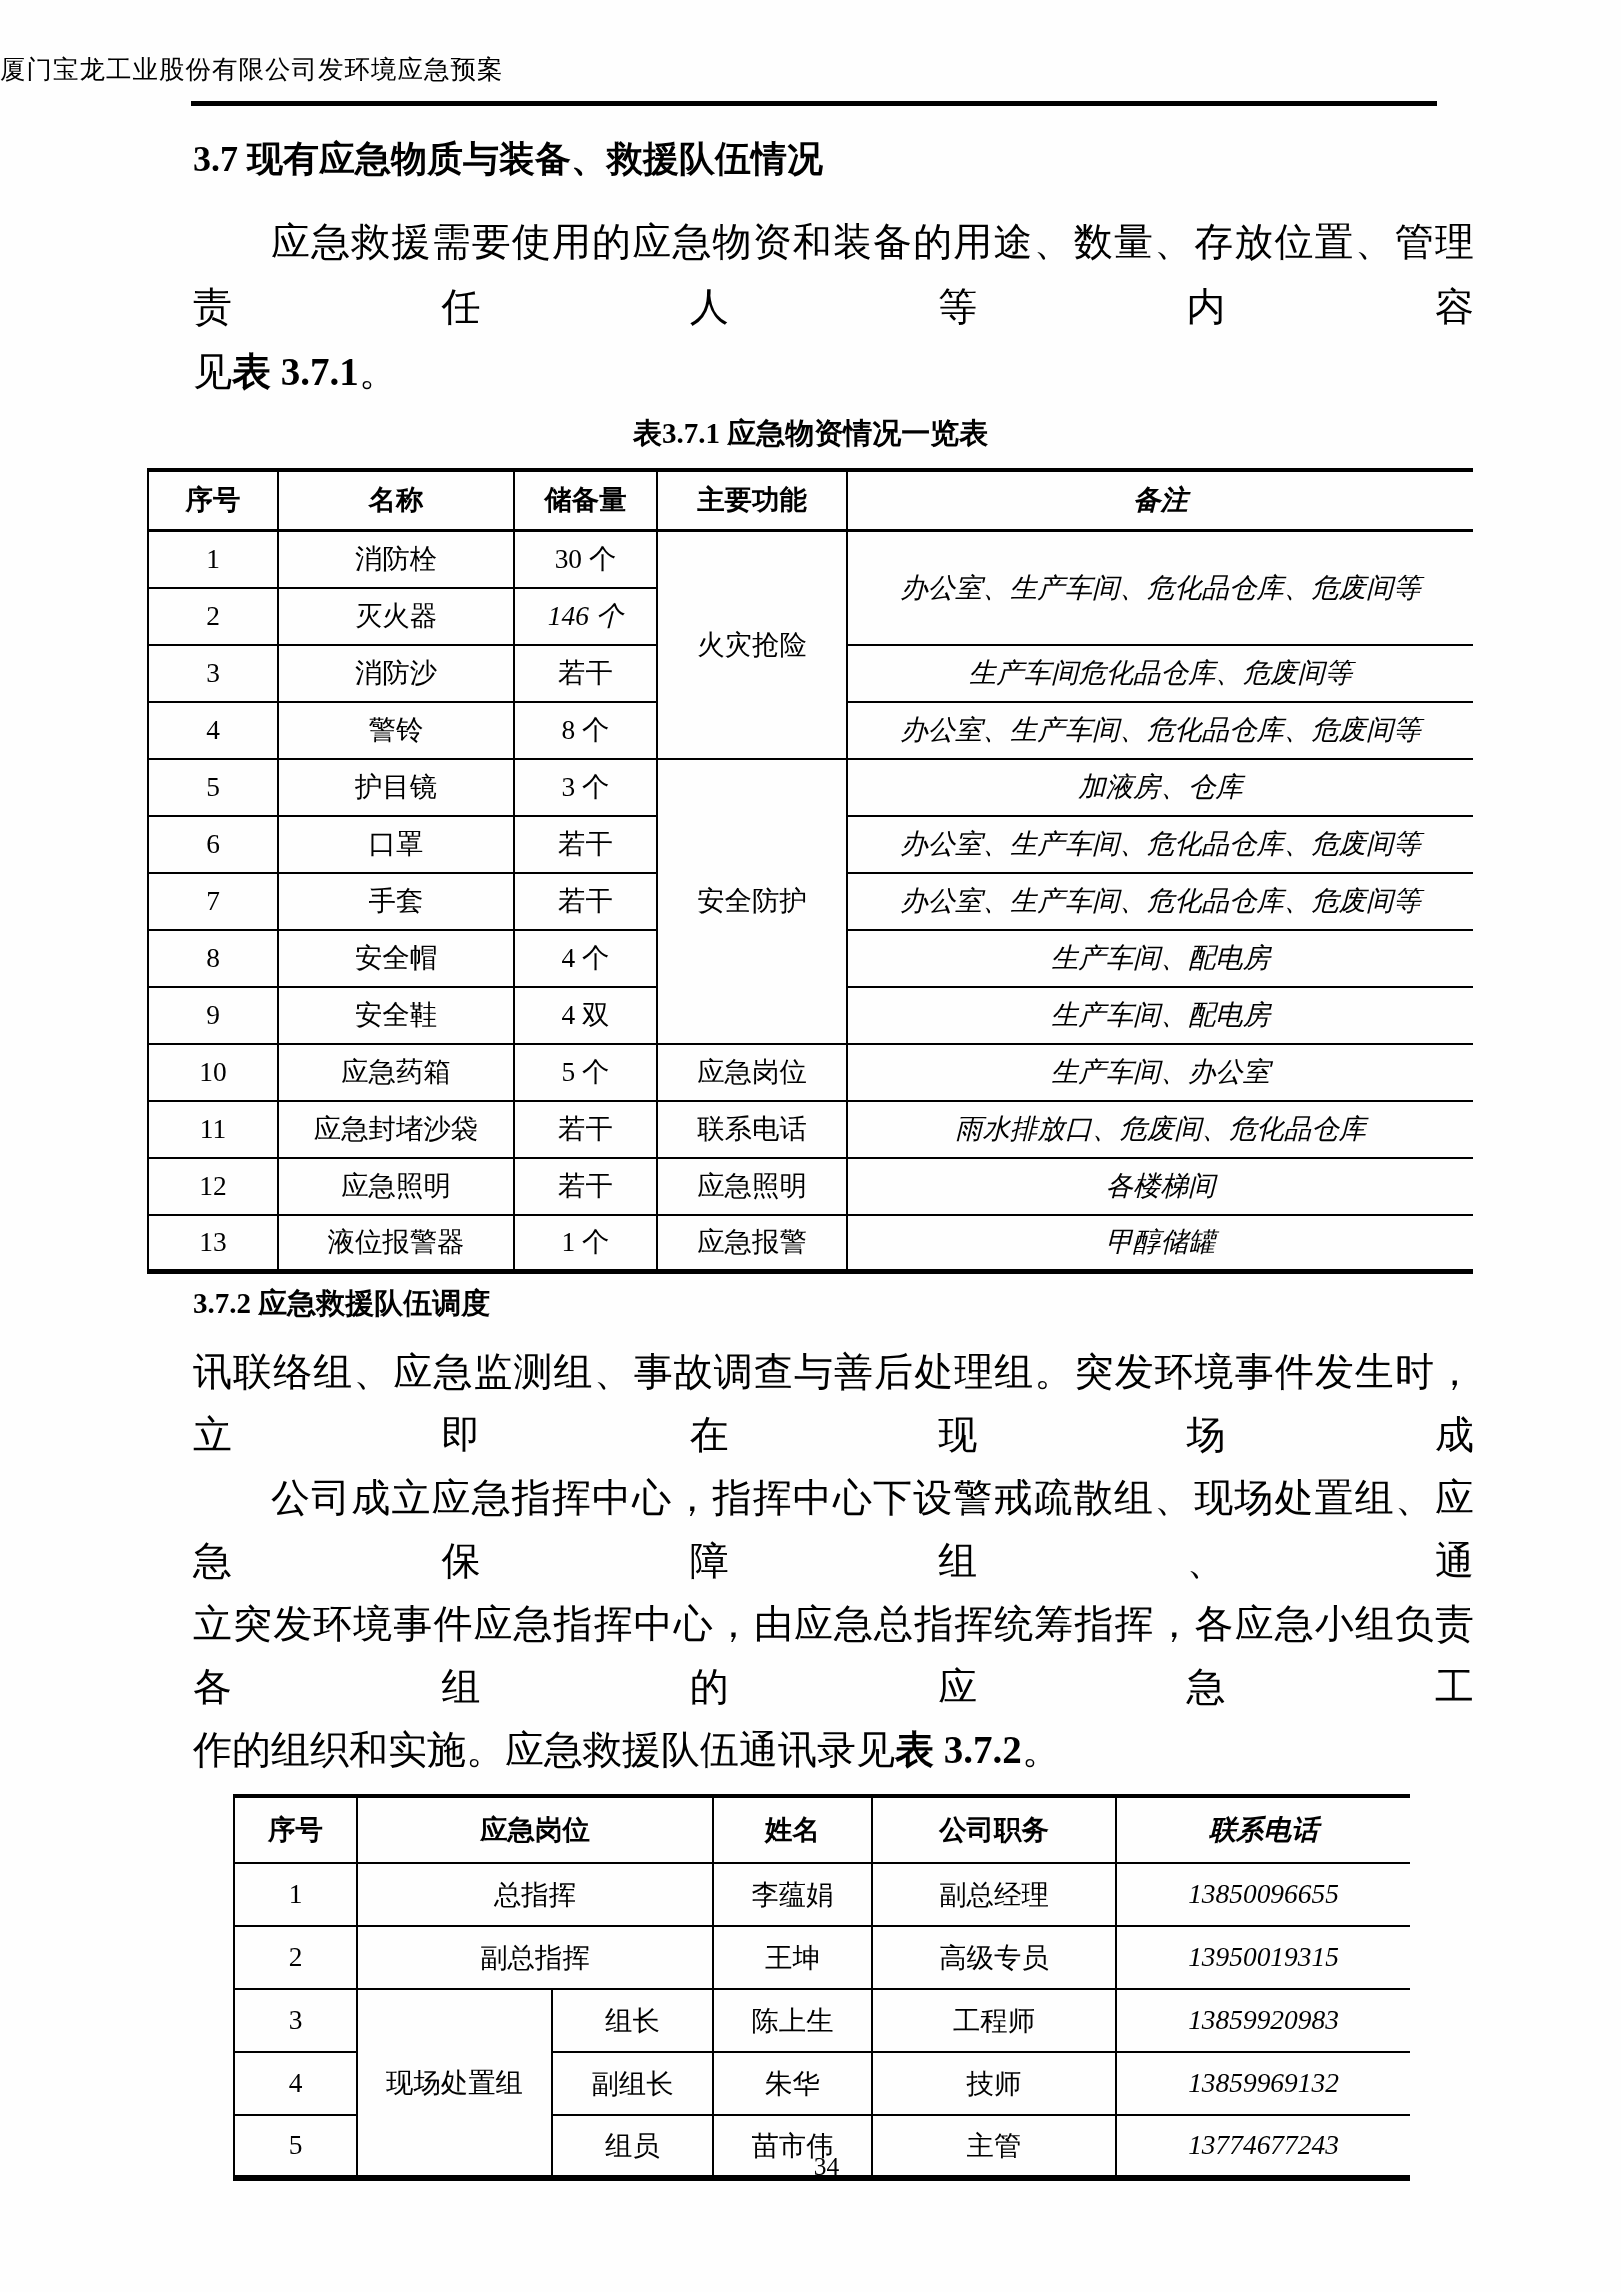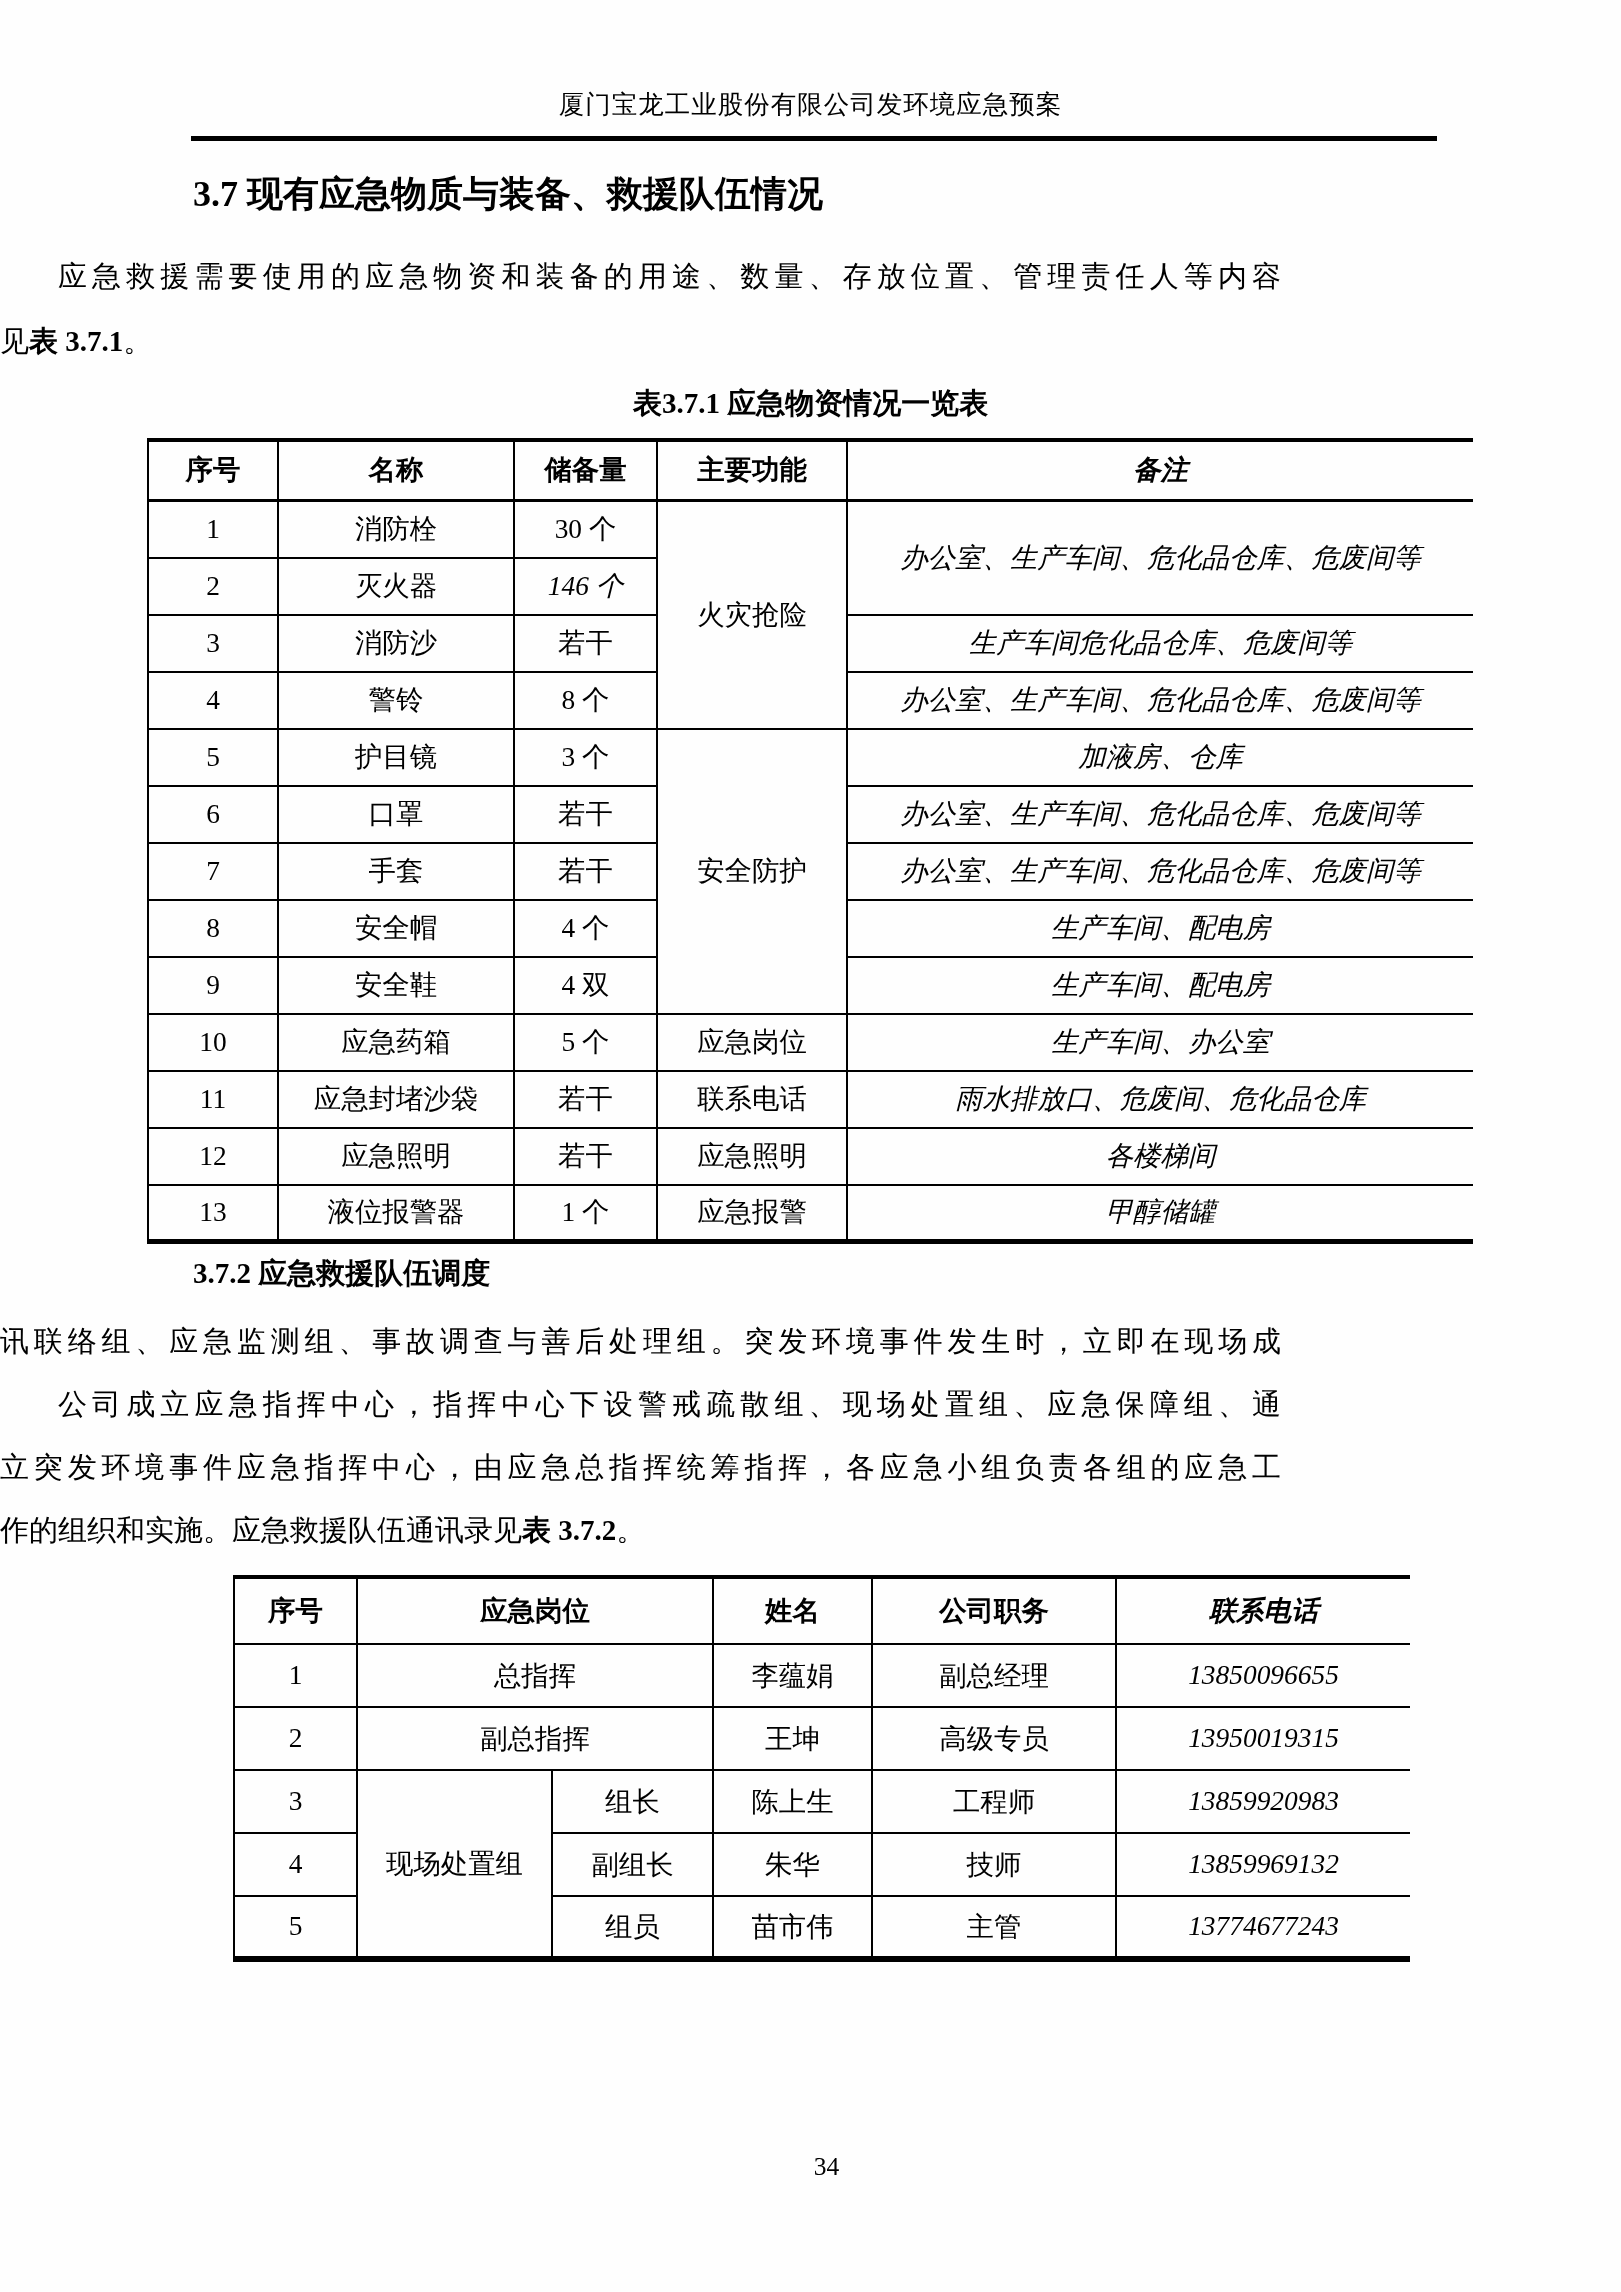--- a/index.html
+++ b/index.html
@@ -2,28 +2,28 @@
 <html><head>
 <meta charset="utf-8">
 <style>
   html,body { margin:0; padding:0; background:#e8e8e8; }
   .page {
     position:relative; width:1621px; height:2293px; margin:0 auto;
     background:#fefefe; color:#000;
     font-family:"Liberation Serif","DejaVu Serif",serif;
     overflow:hidden;
   }
-  .doc-header { padding-top:87px; text-align:center; font-size:25.5px; letter-spacing:1px; }
+  .doc-header { padding-top:52px; font-size:25.5px; letter-spacing:1px; }
   .header-rule { margin-top:13.7px; margin-left:191px; width:1246px; height:4.9px; background:#000; }
 
   .h37  { margin:29px 0 0 193px; font-size:36px; font-weight:bold; }
   .h371 { margin:35px 0 0 193px; font-size:30px; font-weight:bold; }
   .h372 { margin:9.8px 0 0 193px; font-size:29px; font-weight:bold; }
 
-  .para { width:1281px; font-size:29px; line-height:65px; }
+  .para { margin-left:193px; width:1281px; font-size:39px; line-height:65px; }
   .para1 { margin-top:25.5px; }
   .para2 { margin-top:15.7px; line-height:63px; }
   .jline { text-align:justify; text-align-last:justify; }
   .indent { text-indent:2em; }
   .b { font-weight:bold; }
 
   .tbl-title { text-align:center; font-size:29px; font-weight:bold; }
   .t1-title { margin-top:9.8px; }
   .t2-title { margin-top:3.9px; }
 

